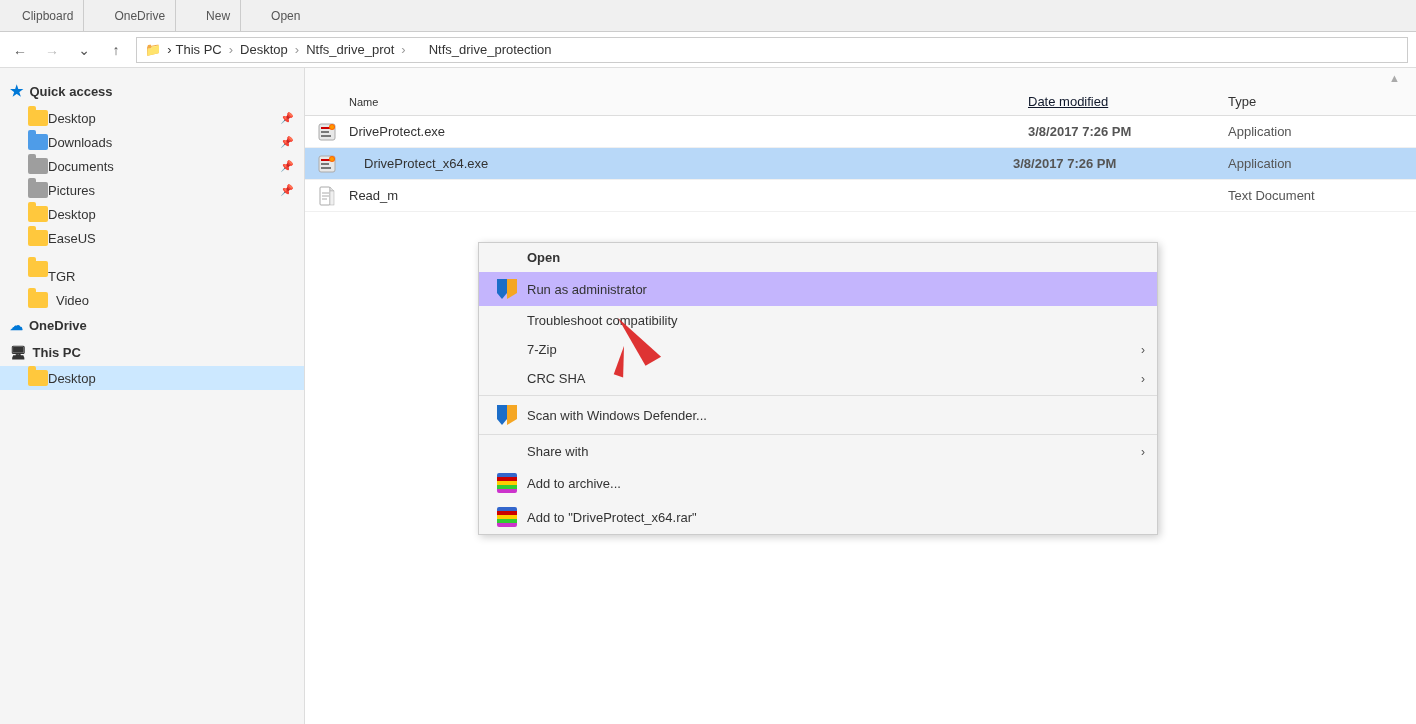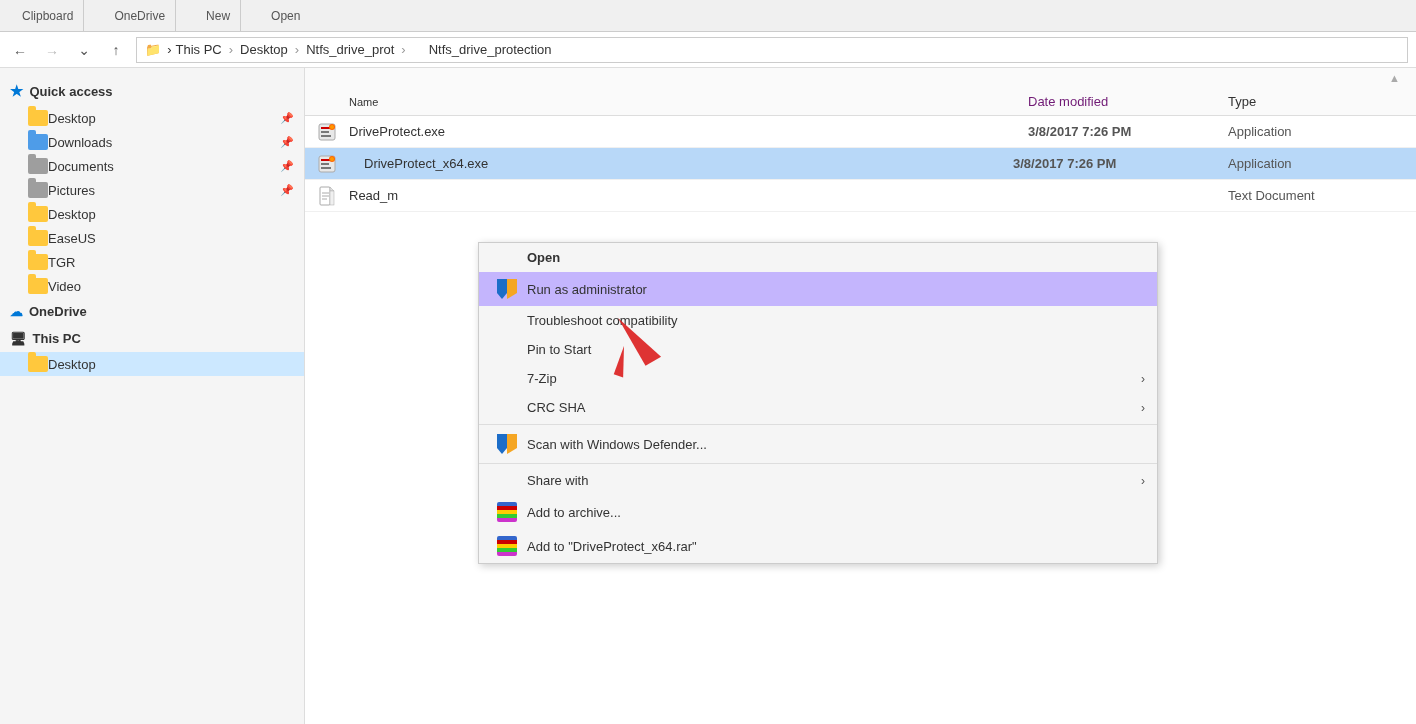--- a/index.html
+++ b/index.html
@@ -134,21 +134,21 @@
     
     .col-headers {
       display: flex;
       align-items: center;
       height: 28px;
       border-bottom: 1px solid #ddd;
       background: #fafafa;
       padding: 0 8px;
     }
     .col-name { flex: 1; color: #333; font-size: 11px; padding: 0 8px; }
-    .col-date { width: 200px; color: #701a75; font-size: 13px; }
+    .col-date { width: 200px; color: #0f172a; font-size: 13px; text-decoration: underline; }
     .col-type { width: 180px; color: #333; font-size: 13px; }
 
     
     .file-list { overflow-y: auto; flex: 1; }
 
     .file-row {
       display: flex;
       align-items: center;
       height: 32px;
       padding: 0 8px;
@@ -409,25 +409,25 @@
     <div class="sidebar-item">
       <span class="folder-yellow"></span>
       <span style="margin-left:0;">Desktop</span>
     </div>
     <div class="sidebar-item">
       <span class="folder-yellow"></span>
       <span style="margin-left:0;">EaseUS</span>
     </div>
     <div class="sidebar-item">
       <span class="folder-yellow"></span>
-      <span style="margin-left:0;">TGR</span>
+      <span style="margin-left:0;margin-top:15px;">TGR</span>
     </div>
     <div class="sidebar-item">
       <span class="folder-yellow"></span>
-      <span style="margin-left:0;">Video</span>
+      <span style="margin-left:8px;">Video</span>
     </div>
 
     <div class="sidebar-section-header">
       <span class="cloud-icon">☁</span>
       <span>OneDrive</span>
     </div>
 
     <div class="sidebar-section-header">
       <span class="pc-icon">🖥</span>
       <span>This PC</span>
@@ -529,24 +529,20 @@
       </div>
     </span>
     <span>Run as administrator</span>
   </div>
 
   <div class="ctx-item">
     <span class="ctx-icon"></span>
     <span>Troubleshoot compatibility</span>
   </div>
 
-  <div class="ctx-item">
-    <span class="ctx-icon"></span>
-    <span>Pin to Start</span>
-  </div>
 
   <div class="ctx-item">
     <span class="ctx-icon"></span>
     <span>7-Zip</span>
     <span class="ctx-arrow">›</span>
   </div>
 
   <div class="ctx-item">
     <span class="ctx-icon"></span>
     <span>CRC SHA</span>

